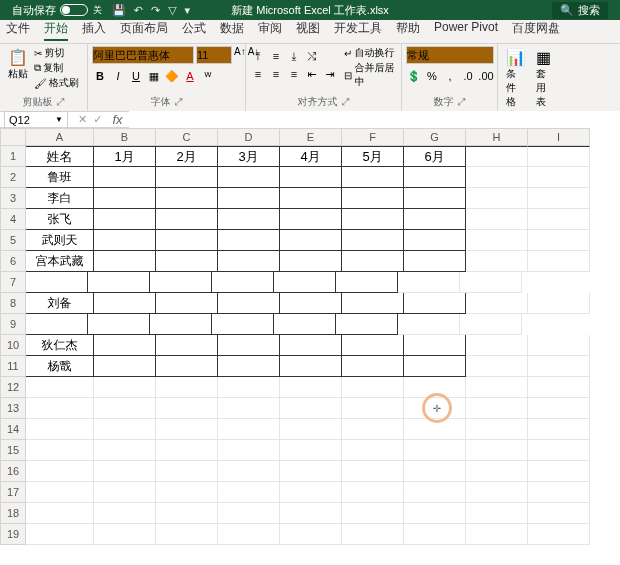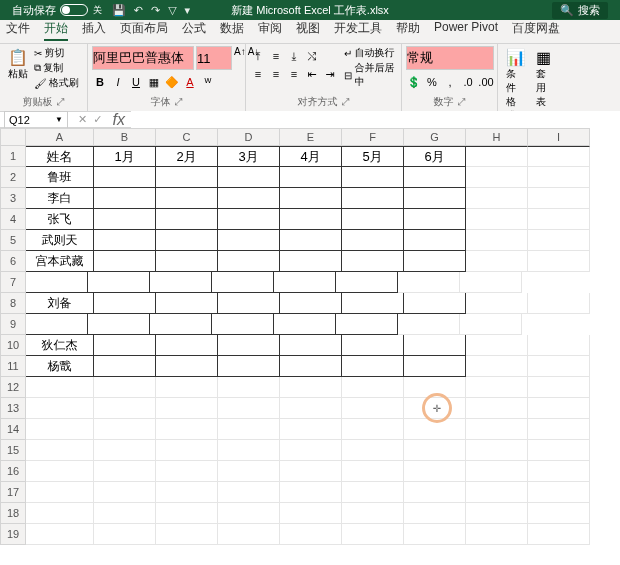--- a/index.html
+++ b/index.html
@@ -17,29 +17,29 @@
 .menubar span { cursor: pointer; color: #333; }
 .menubar .active { color: #185c37; border-bottom: 2px solid #185c37; padding-bottom: 2px; font-weight: 500; }
 .ribbon { height: 68px; background: #f3f2f1; display: flex; border-bottom: 1px solid #d4d4d4; }
 .rgroup { border-right: 1px solid #d4d4d4; padding: 2px 4px; display: flex; flex-direction: column; }
 .rgroup-body { flex: 1; display: flex; align-items: flex-start; gap: 2px; }
 .rgroup-label { text-align: center; font-size: 10px; color: #666; height: 14px; display: flex; justify-content: center; align-items: center; gap: 4px; }
 .vbtn { display: flex; flex-direction: column; align-items: center; justify-content: center; padding: 2px 4px; font-size: 10px; cursor: pointer; }
 .ico { font-size: 16px; }
 .stack { display: flex; flex-direction: column; gap: 1px; font-size: 10px; }
 .stack div { display: flex; align-items: center; gap: 2px; cursor: pointer; }
-.font-select { border: 1px solid #ccc; background: #fca5a5; font-size: 13px; height: 24px; }
+.font-select { border: 1px solid #ccc; background: #a16207; font-size: 11px; height: 18px; }
 .font-name { width: 102px; }
 .font-size { width: 36px; }
 .btnrow { display: flex; gap: 2px; margin-top: 2px; }
 .btnrow span { width: 16px; height: 16px; display: inline-flex; align-items: center; justify-content: center; border: 1px solid transparent; cursor: pointer; font-size: 11px; }
 .formula-bar { height: 16px; background: #fff; border-bottom: 1px solid #d4d4d4; display: flex; align-items: center; }
 .name-box { width: 64px; height: 18px; border: 1px solid #ccc; margin: 0 4px; font-size: 11px; padding: 0 4px; display: flex; align-items: center; justify-content: space-between; }
 .fx-btns { display: flex; gap: 6px; padding: 0 6px; color: #999; font-size: 11px; }
-.fx-label { font-style: italic; color: #666; margin-left: 4px; font-size: 16px; }
+.fx-label { font-style: italic; color: #666; margin-left: 4px; font-size: 13px; }
 .sheet { position: relative; }
 .colhdr { display: flex; height: 18px; }
 .corner { width: 26px; border: 1px solid #d4d4d4; background: #f3f2f1; }
 .ch { border: 1px solid #d4d4d4; border-left: none; background: #f3f2f1; display: flex; align-items: center; justify-content: center; font-size: 11px; color: #555; }
 .ch.w1 { width: 68px; } .ch.w2 { width: 62px; }
 .row { display: flex; height: 21px; }
 .rh { width: 26px; border: 1px solid #d4d4d4; border-top: none; background: #f3f2f1; display: flex; align-items: center; justify-content: center; font-size: 11px; color: #555; }
 .cell { border-right: 1px solid #e5e5e5; border-bottom: 1px solid #e5e5e5; display: flex; align-items: center; justify-content: center; font-size: 12px; }
 .cell.w1 { width: 68px; font-family: Liberation Mono, monospace; } .cell.w2 { width: 62px; }
 .tbl .cell { border-right: 1px solid #333; border-bottom: 1px solid #333; }

